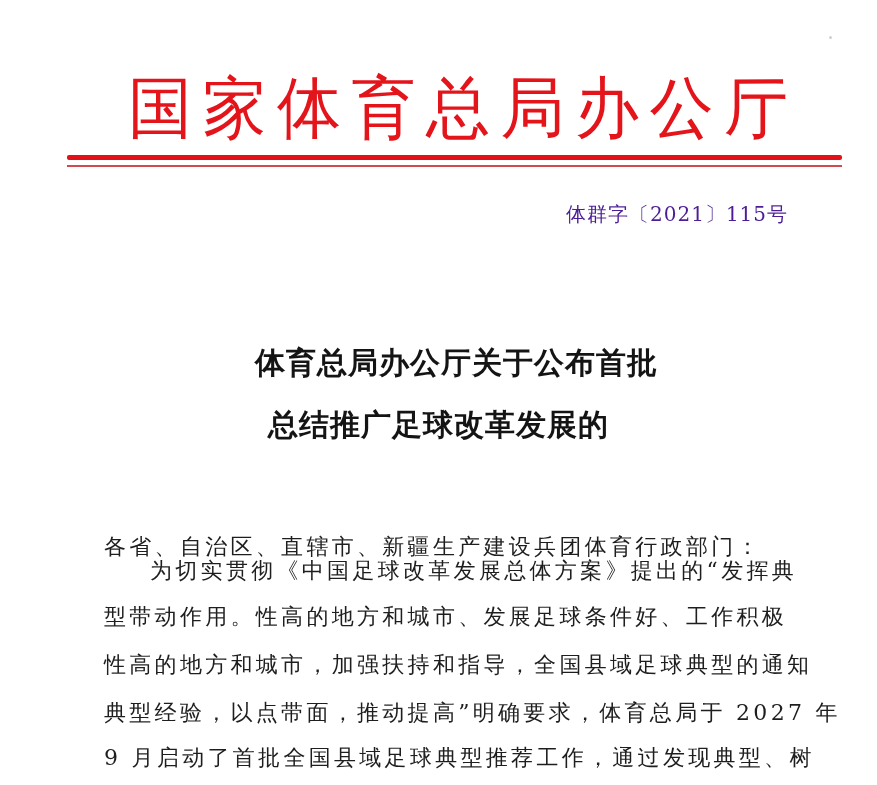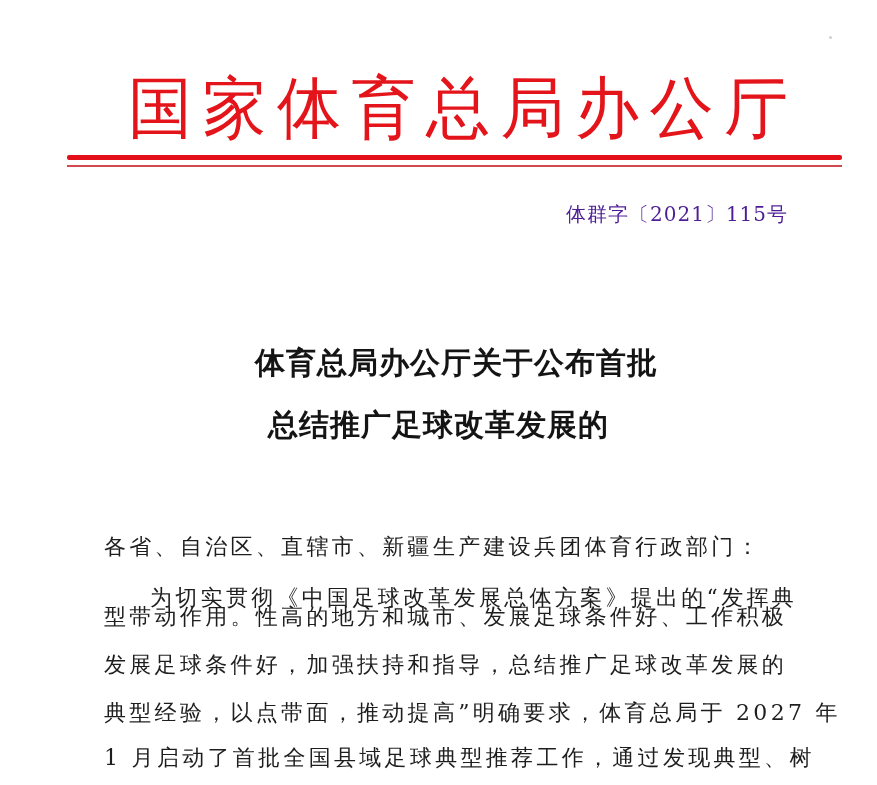--- a/index.html
+++ b/index.html
@@ -80,21 +80,21 @@
       left: 104px;
       width: 720px;
       font-size: 22px;
       line-height: 30px;
       color: #1e1e1e;
       white-space: nowrap;
       letter-spacing: 3.3px;
     }
     .body-line.indent { left: 150px; }
     .l-a { top: 497px; margin-top: 35px; }
-    .l-b { top: 583px; }
+    .l-b { top: 556px; }
     .l-c { top: 602px; }
     .l-d { top: 650px; }
     .l-e { top: 698px; }
     .l-f { top: 743px; }
     .scan-speck {
       position: absolute;
       left: 829px;
       top: 36px;
       width: 3px;
       height: 3px;
@@ -123,18 +123,18 @@
   <div class="rule-thin"></div>
 
   <div class="doc-number">体群字〔2021〕115号</div>
 
   <div class="title l1">体育总局办公厅关于公布首批</div>
   <div class="title l2">总结推广足球改革发展的</div>
 
   <div class="body-line l-a">各省、自治区、直辖市、新疆生产建设兵团体育行政部门：</div>
   <div class="body-line indent l-b">为切实贯彻《中国足球改革发展总体方案》提出的“发挥典</div>
   <div class="body-line l-c">型带动作用。性高的地方和城市、发展足球条件好、工作积极</div>
-  <div class="body-line l-d">发展足球条件好，加强扶持和指导，总结推广足球改革发展的</div>
+  <div class="body-line l-d">性高的地方和城市，加强扶持和指导，全国县域足球典型的通知</div>
   <div class="body-line l-e">典型经验，以点带面，推动提高”明确要求，体育总局于 2027 年</div>
-  <div class="body-line l-f">1 月启动了首批全国县域足球典型推荐工作，通过发现典型、树</div>
+  <div class="body-line l-f">9 月启动了首批全国县域足球典型推荐工作，通过发现典型、树</div>
 
   <div class="scan-speck"></div>
 </div>
 
 </body></html>

